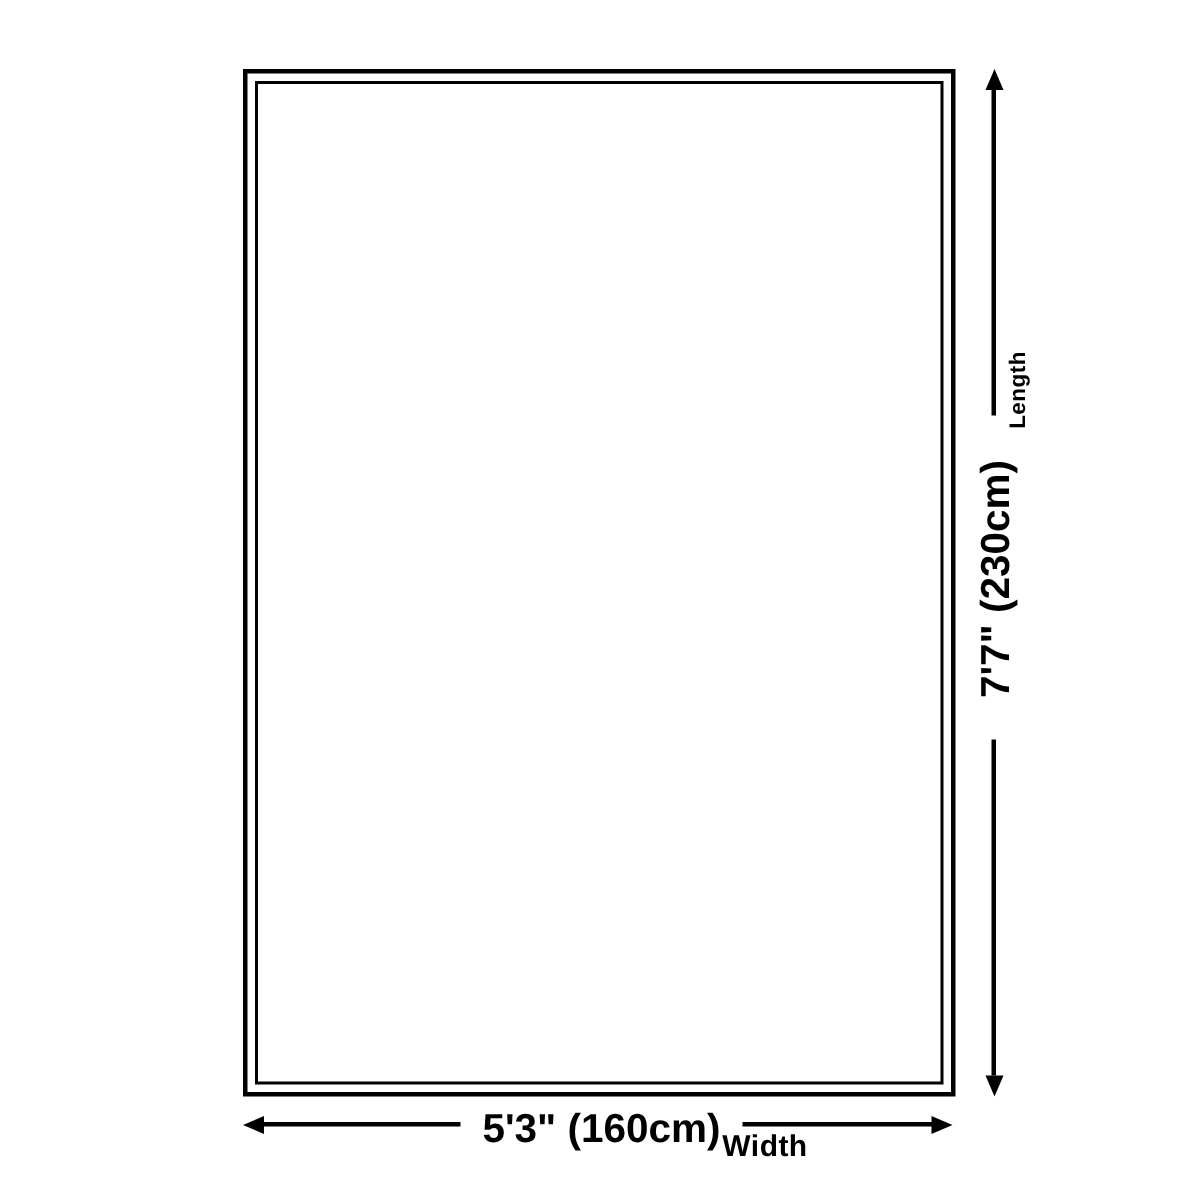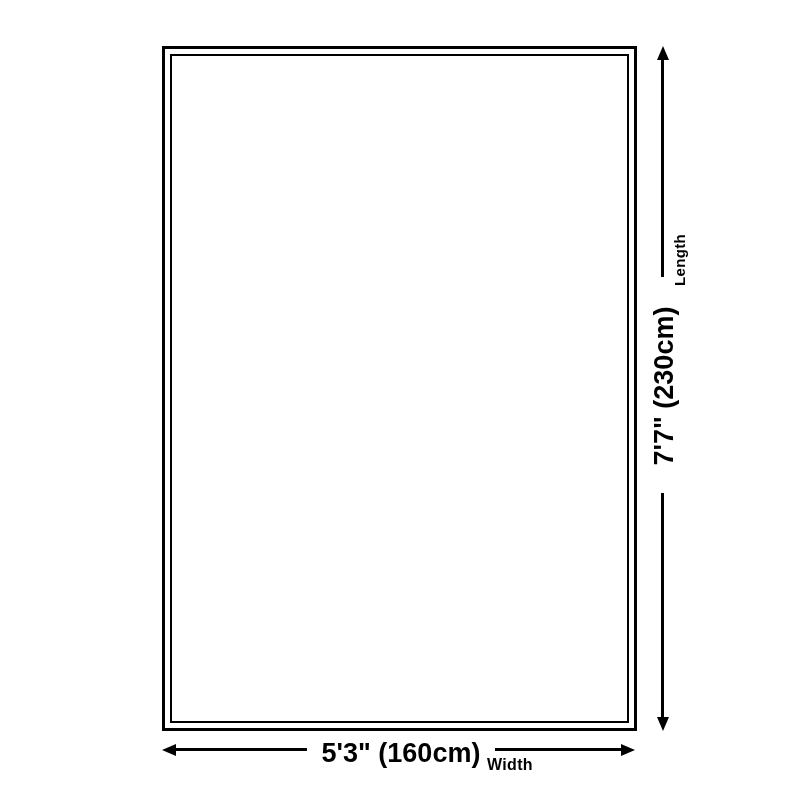--- a/index.html
+++ b/index.html
@@ -87,21 +87,21 @@
     position: absolute;
     left: 401px; top: 753px;
     transform: translate(-50%, -50%);
     font-size: 27px; font-weight: 700;
     white-space: nowrap;
   }
   .hlabel-small {
     position: absolute;
     left: 510px; top: 765px;
     transform: translate(-50%, -50%);
-    font-size: 16px; font-weight: 700;
+    font-size: 20px; font-weight: 700;
     white-space: nowrap;
     letter-spacing: 0.3px;
   }
 </style>
 </head>
 <body>
 
 <div class="stage">
 
   <div class="rug-outer">

